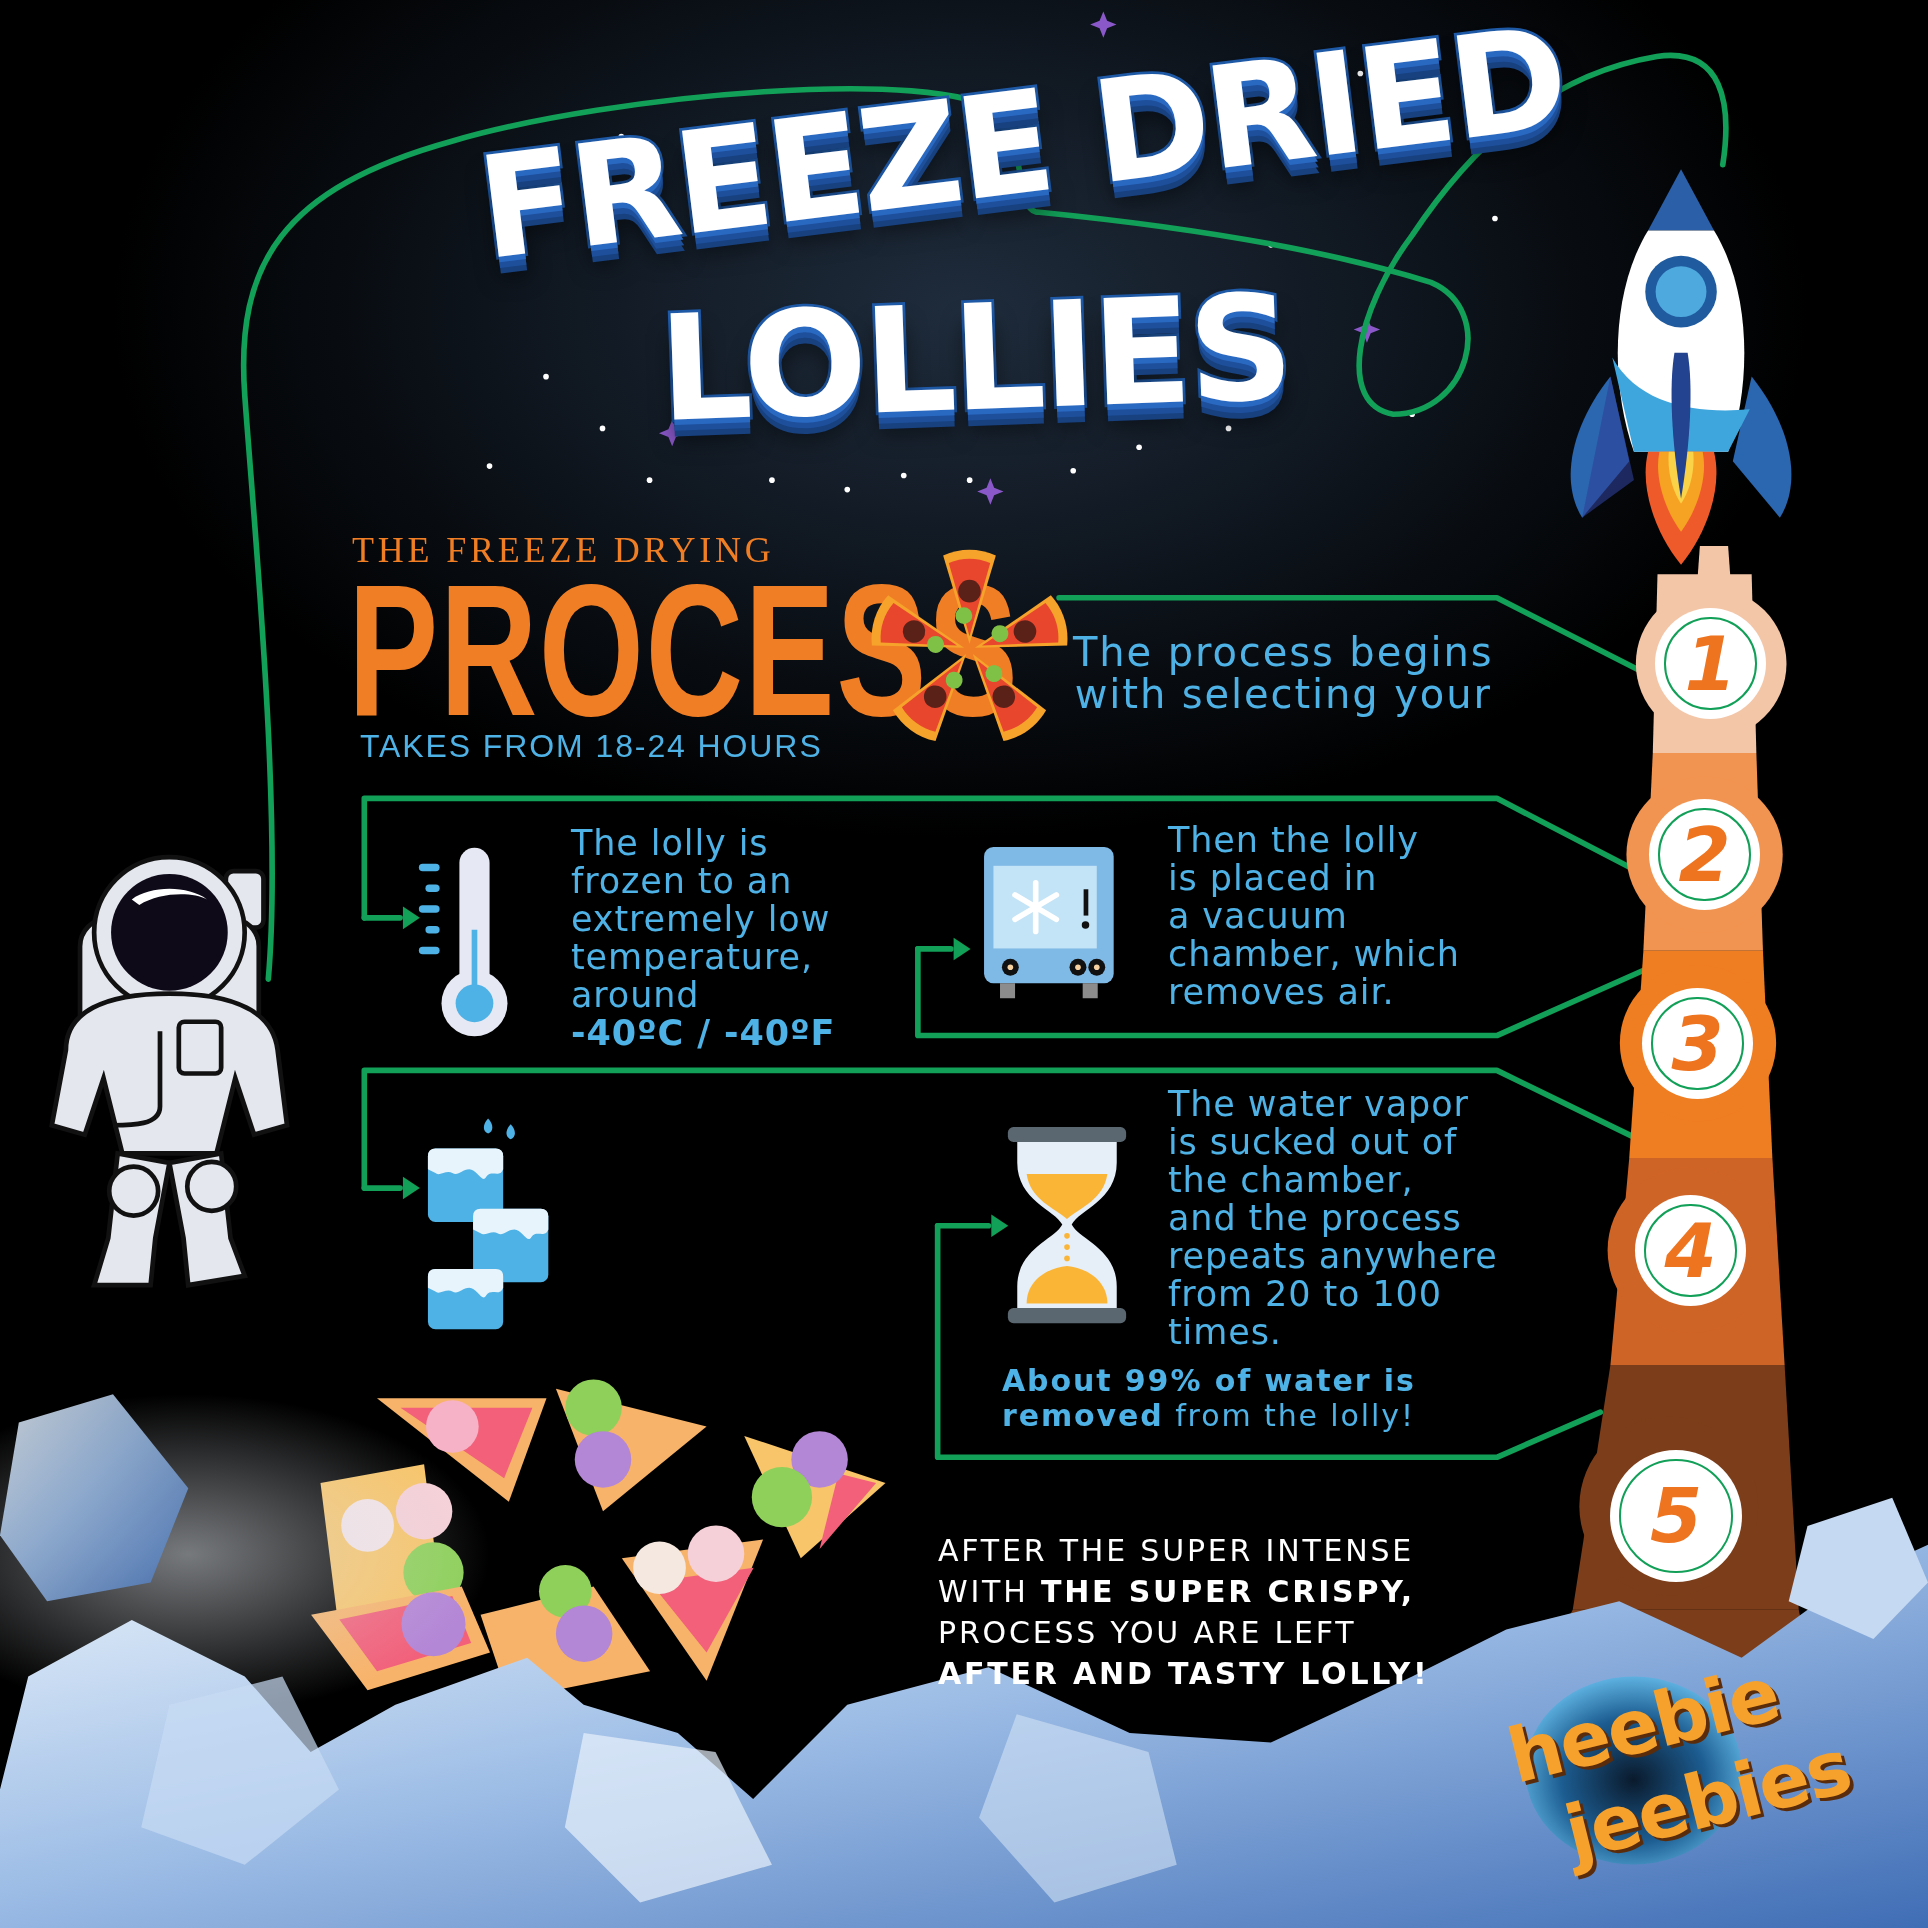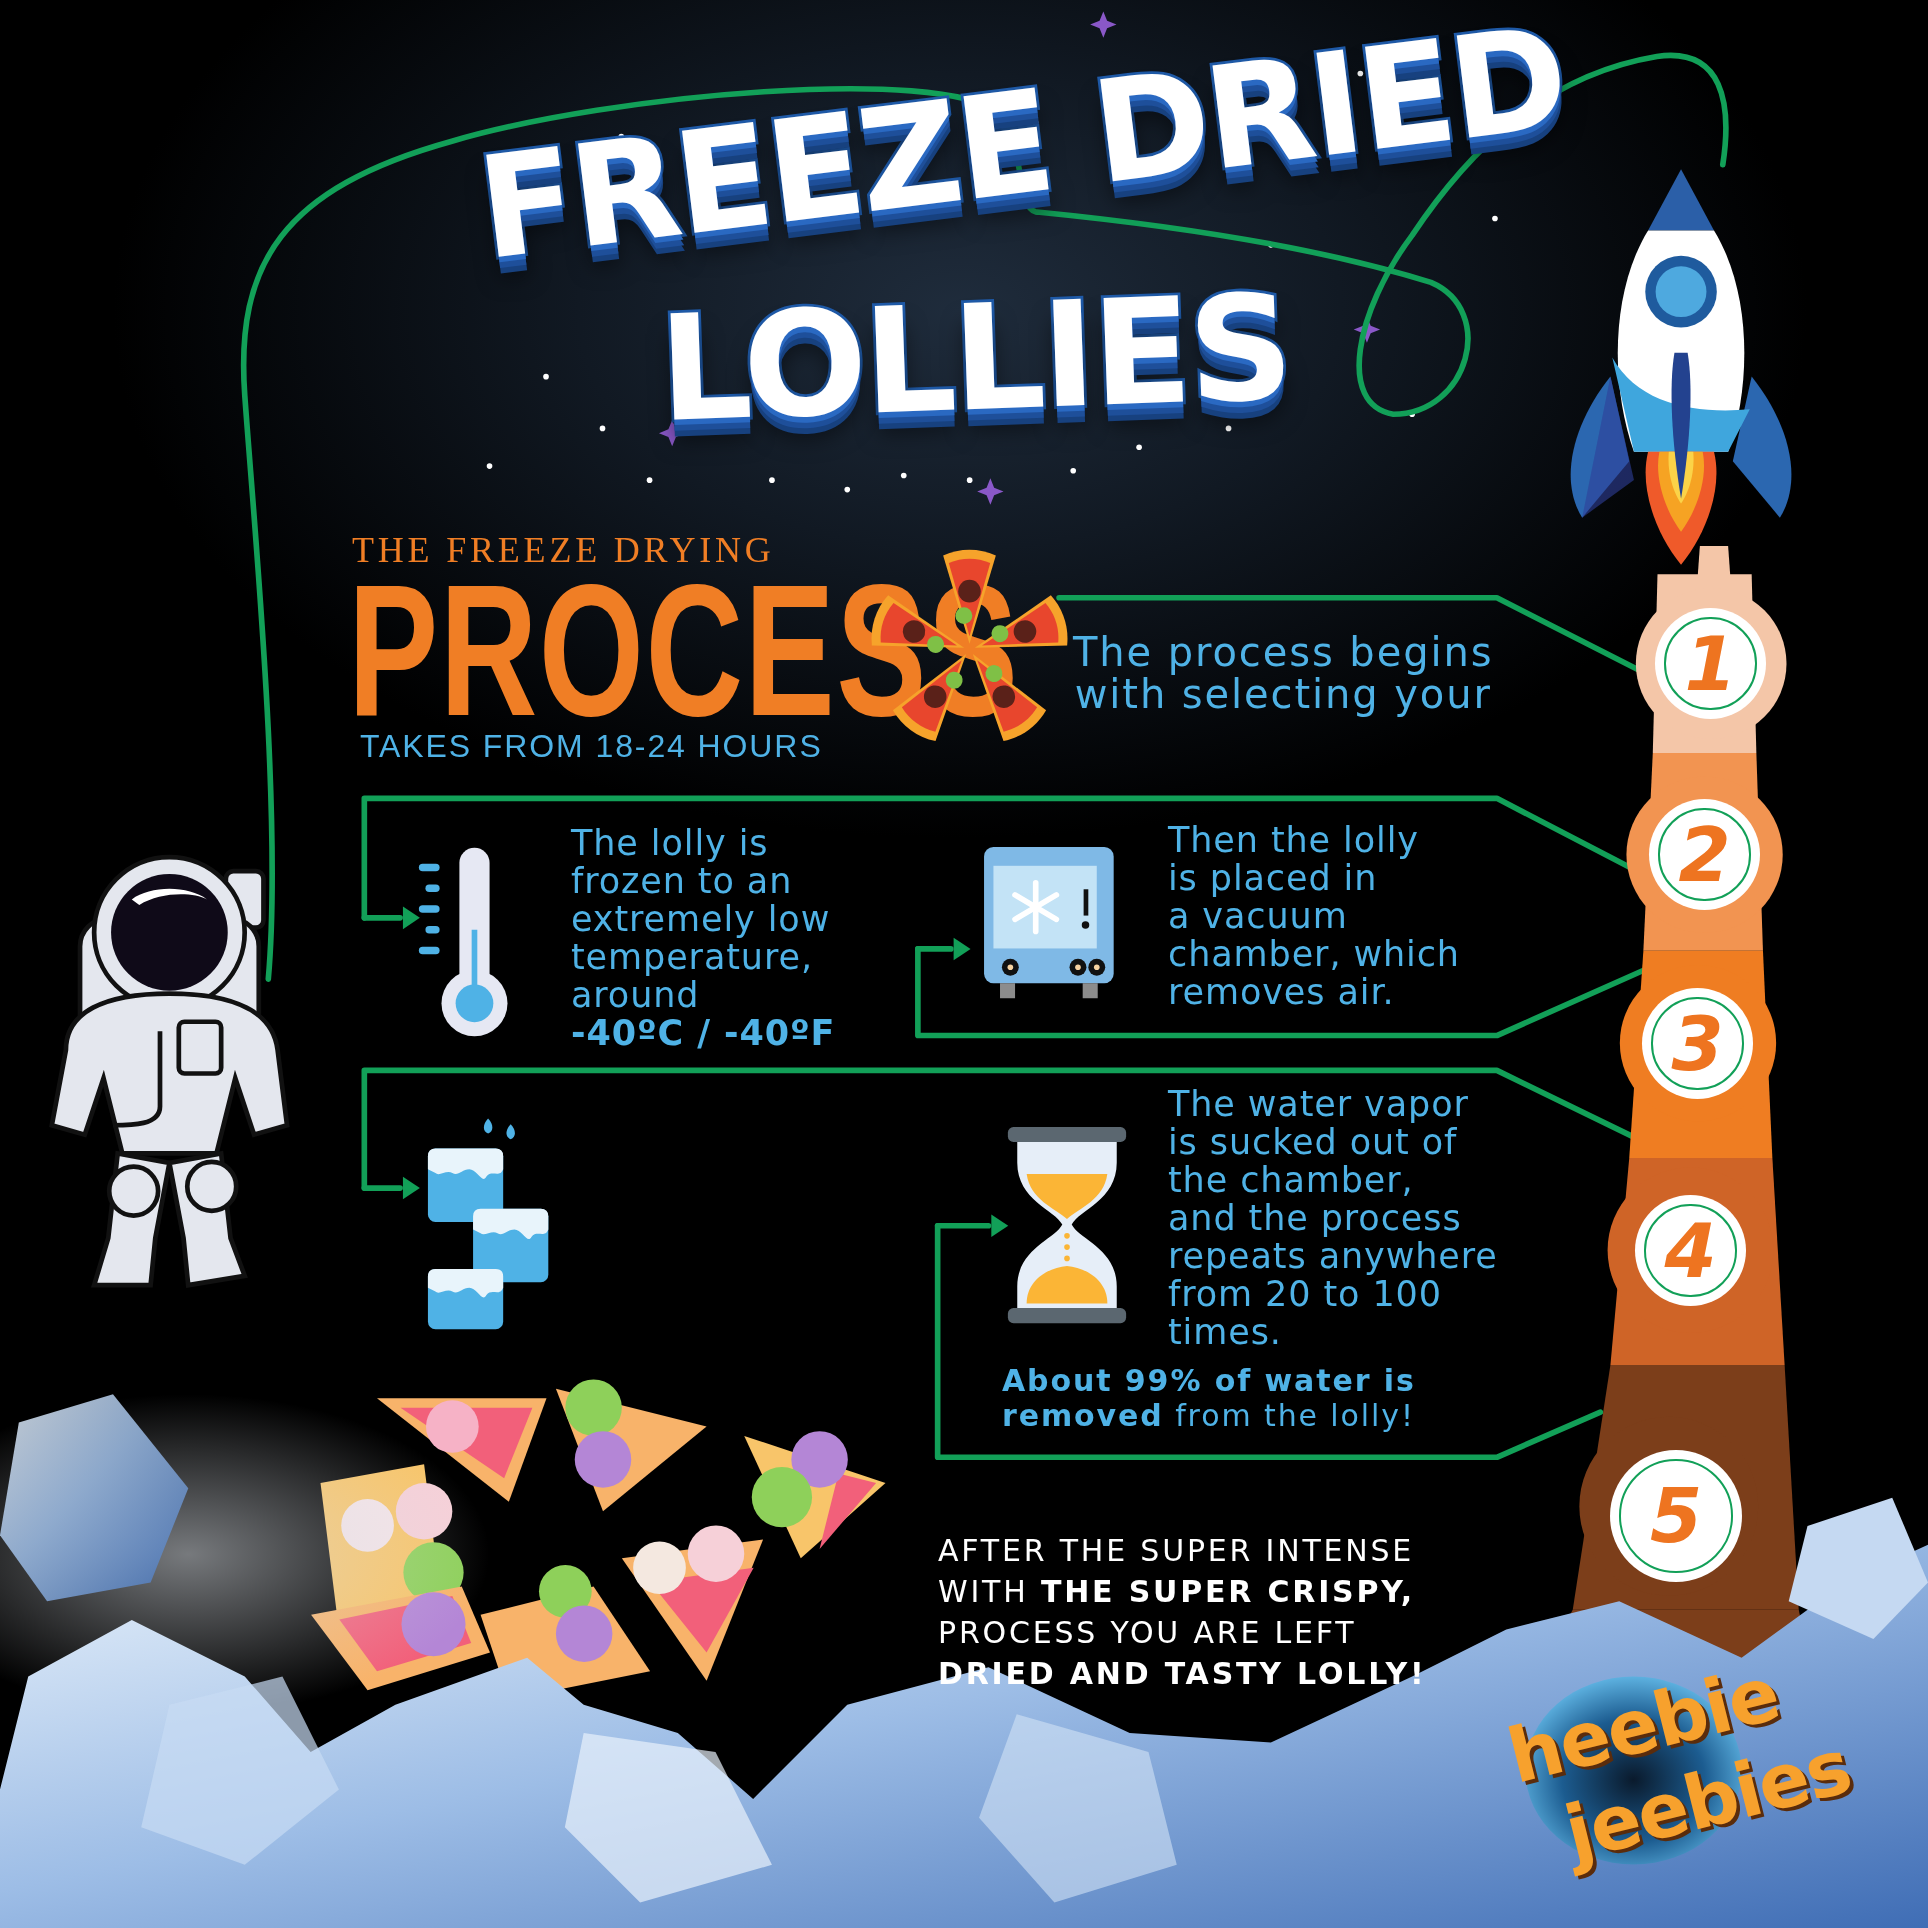--- a/index.html
+++ b/index.html
@@ -334,21 +334,21 @@
     <path d="M180 330 L300 300 L360 420 L260 500 L150 460z" fill="#c8dcf4" opacity=".7"></path>
     <path d="M620 360 L760 380 L820 500 L680 540 L600 460z" fill="#e8f1fb" opacity=".7"></path>
     <path d="M1080 340 L1220 380 L1250 500 L1120 540 L1040 450z" fill="#d2e2f5" opacity=".6"></path>
     <path d="M1920 140 L2010 110 L2048 200 L1990 260 L1900 220z" fill="#c5d9f2"></path>
   </svg>
 
   <div id="final-text" class="abs">
     <div>AFTER THE SUPER INTENSE</div>
     <div><span>WITH </span><b>THE SUPER CRISPY,</b></div>
     <div>PROCESS YOU ARE LEFT</div>
-    <div><b>DRIED AND TASTY LOLLY!</b></div>
+    <div><b>AFTER AND TASTY LOLLY!</b></div>
   </div>
 
   <div id="logo" class="abs">
     <svg class="abs" style="left:19px;top:19px" width="235" height="217" viewBox="0 0 250 230">
       <defs>
         <radialGradient id="disc" cx=".5" cy=".55" r=".55">
           <stop offset="0" stop-color="#0a1a2c"></stop>
             <stop offset=".6" stop-color="#1c5c90"></stop>
             <stop offset="1" stop-color="#5db1e0"></stop>
         </radialGradient>

